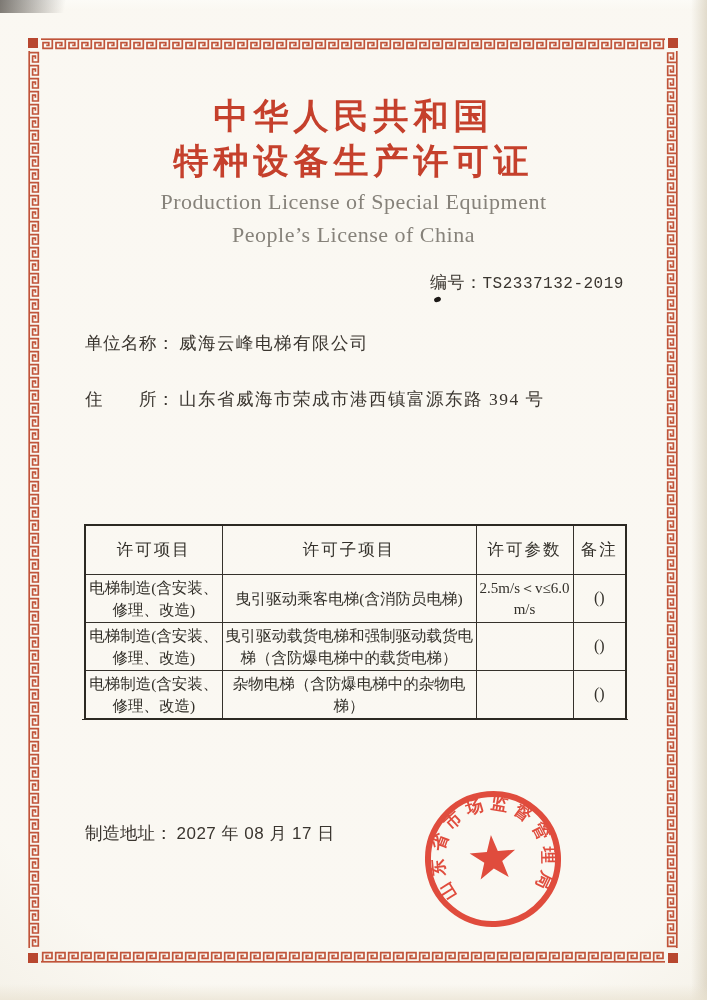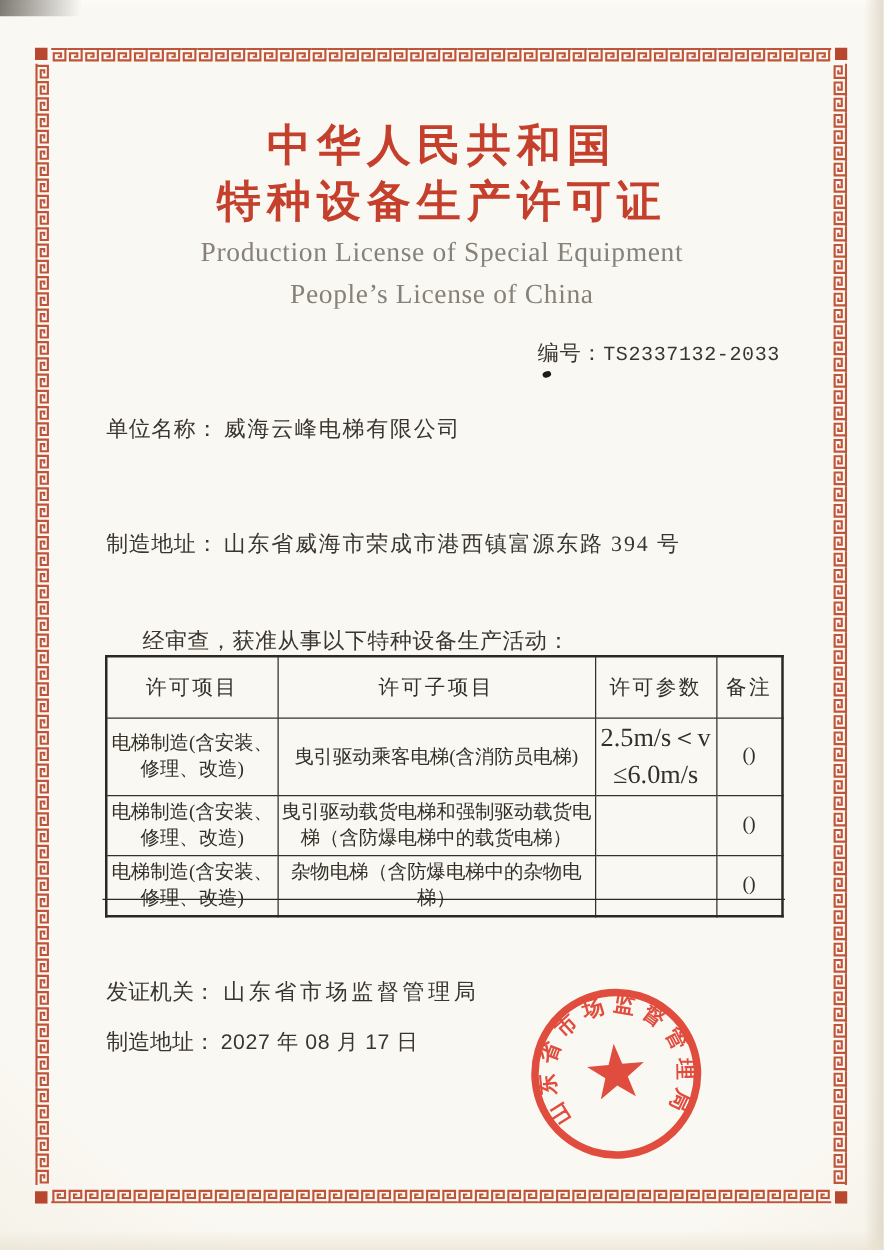--- a/index.html
+++ b/index.html
@@ -42,21 +42,21 @@
   .note{position:absolute;left:114px;top:500px;font-size:17.5px;letter-spacing:.5px;}
 
   table.lic{position:absolute;left:84px;top:524px;width:541px;
             border-collapse:collapse;table-layout:fixed;
             font-size:15.5px;line-height:1.4;color:#33302a;}
   table.lic th,table.lic td{border:1.4px solid #35312b;text-align:center;vertical-align:middle;
             padding:1px 2px;font-weight:normal;margin-left:36px;}
   table.lic{border:2.2px solid #2c2923;}
   table.lic th{height:46px;font-size:16.5px;letter-spacing:2px;}
   table.lic td{height:45px;}
-  td.param{font-size:21px;letter-spacing:0;word-break:break-all;padding:1px 3px;}
+  td.param{font-size:15px;letter-spacing:0;word-break:break-all;padding:1px 3px;}
   td.remark{font-size:16px;}
   .col1{width:137px;}.col2{width:254px;}.col3{width:97px;}.col4{width:53px;}
   .table-underline{position:absolute;left:82px;top:719px;width:546px;height:0;
                    border-top:1.6px solid #2c2923;}
 
   .issuer{position:absolute;left:85px;top:781px;font-size:17.5px;}
   .issuer .val{margin-left:6px;letter-spacing:3px;}
   .dateline{position:absolute;top:821px;font-size:17.5px;}
   .d-valid{left:85px;}
   .d-issue{left:368px;}
@@ -321,32 +321,31 @@
       <use href="#mkey" transform="translate(650 884) rotate(90)"></use>
       <use href="#mkey" transform="translate(650 897) rotate(90)"></use>
     </svg>
 
   <div class="title-cn t1">中华人民共和国</div>
   <div class="title-cn t2">特种设备生产许可证</div>
   <div class="title-en e1">Production License of Special Equipment</div>
   <div class="title-en e2">People’s License of China</div>
 
   <div class="number-line">
-    <span class="lbl">编号：</span><span class="val">TS2337132-2033</span>
+    <span class="lbl">编号：</span><span class="val">TS2337132-2019</span>
   </div>
   <div class="speck"></div>
 
   <div class="field f0">
     <span class="lbl">单位名称：</span><span class="val">威海云峰电梯有限公司</span>
   </div>
-  <div class="field f2">
-    <span class="lbl">制造地址：</span><span class="val">山东省威海市荣成市港西镇富源东路 394 号</span>
+  <div class="field f1">
+    <span class="lbl">住　　所：</span><span class="val">山东省威海市荣成市港西镇富源东路 394 号</span>
   </div>
 
-  <div class="note">经审查，获准从事以下特种设备生产活动：</div>
 
   <table class="lic">
     <colgroup>
         <col class="col1">
         <col class="col2">
         <col class="col3">
         <col class="col4">
       </colgroup>
     <thead>
       <tr>
@@ -372,23 +371,20 @@
       <tr>
         <td>电梯制造(含安装、修理、改造)</td>
         <td>杂物电梯（含防爆电梯中的杂物电梯）</td>
         <td class="param"></td>
         <td class="remark">()</td>
       </tr>
     </tbody>
   </table>
   <div class="table-underline"></div>
 
-  <div class="issuer">
-    <span class="lbl">发证机关：</span><span class="val">山东省市场监督管理局</span>
-  </div>
   <div class="dateline d-valid">
     <span class="lbl">制造地址：</span><span class="val">2027 年 08 月 17 日</span>
   </div>
 
   <svg class="seal" viewBox="-83 -83 166 166">
     <g transform="rotate(-5)" fill="none">
       <circle r="65" stroke="#e23a2b" stroke-width="6"></circle>
       <path id="sealArc" d="M -35.4 35.4 A 50 50 0 1 1 35.4 35.4" fill="none"></path>
       <text font-size="17" font-weight="600" fill="#e23a2b" letter-spacing="6" font-family="Liberation Serif, DejaVu Serif, serif">
         <textPath href="#sealArc" startOffset="4">山东省市场监督管理局</textPath>

